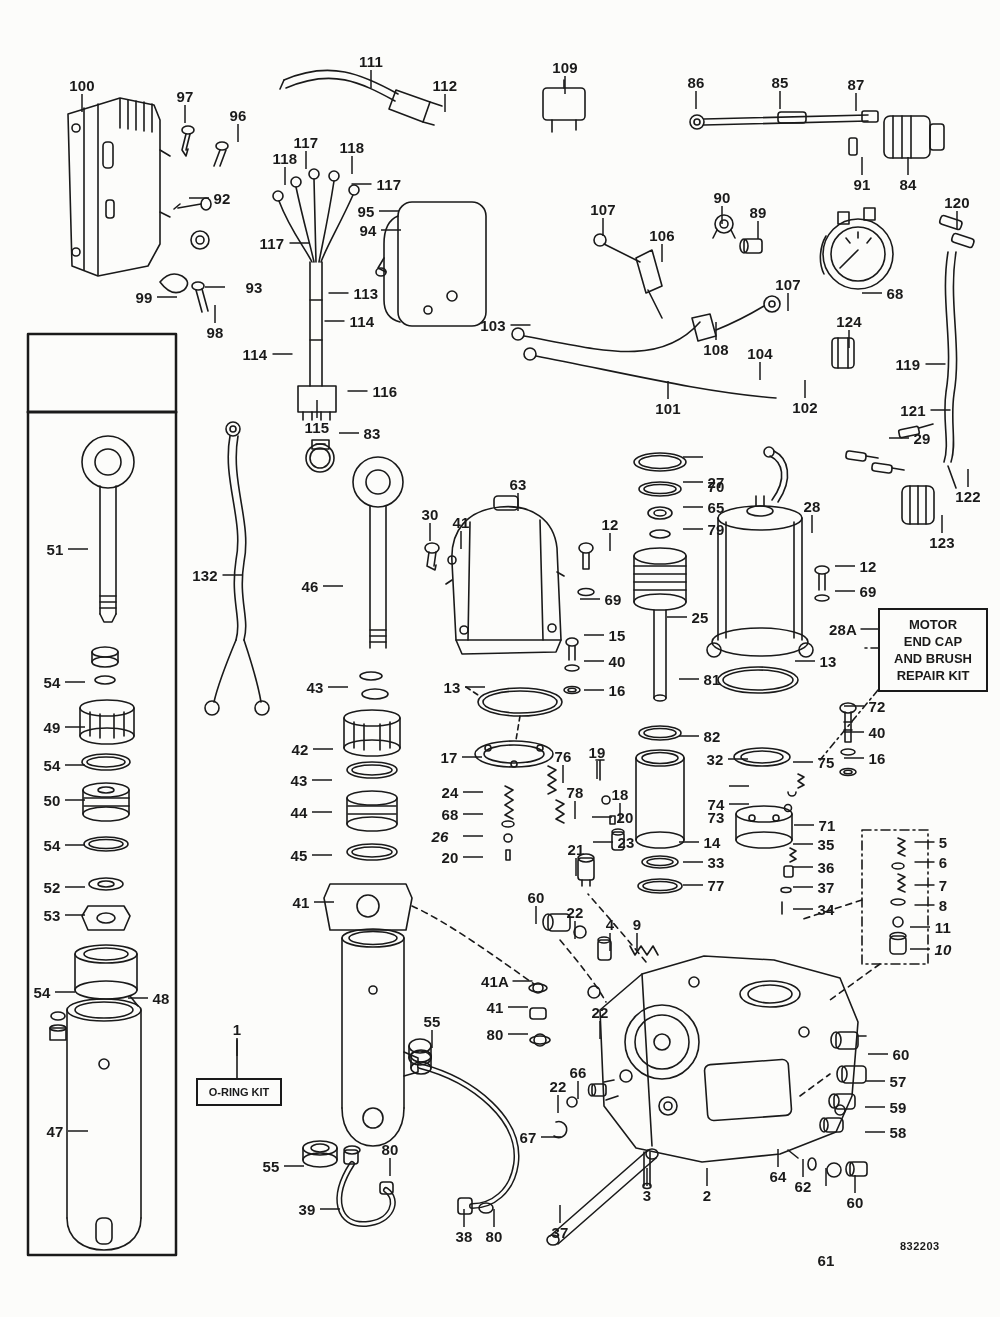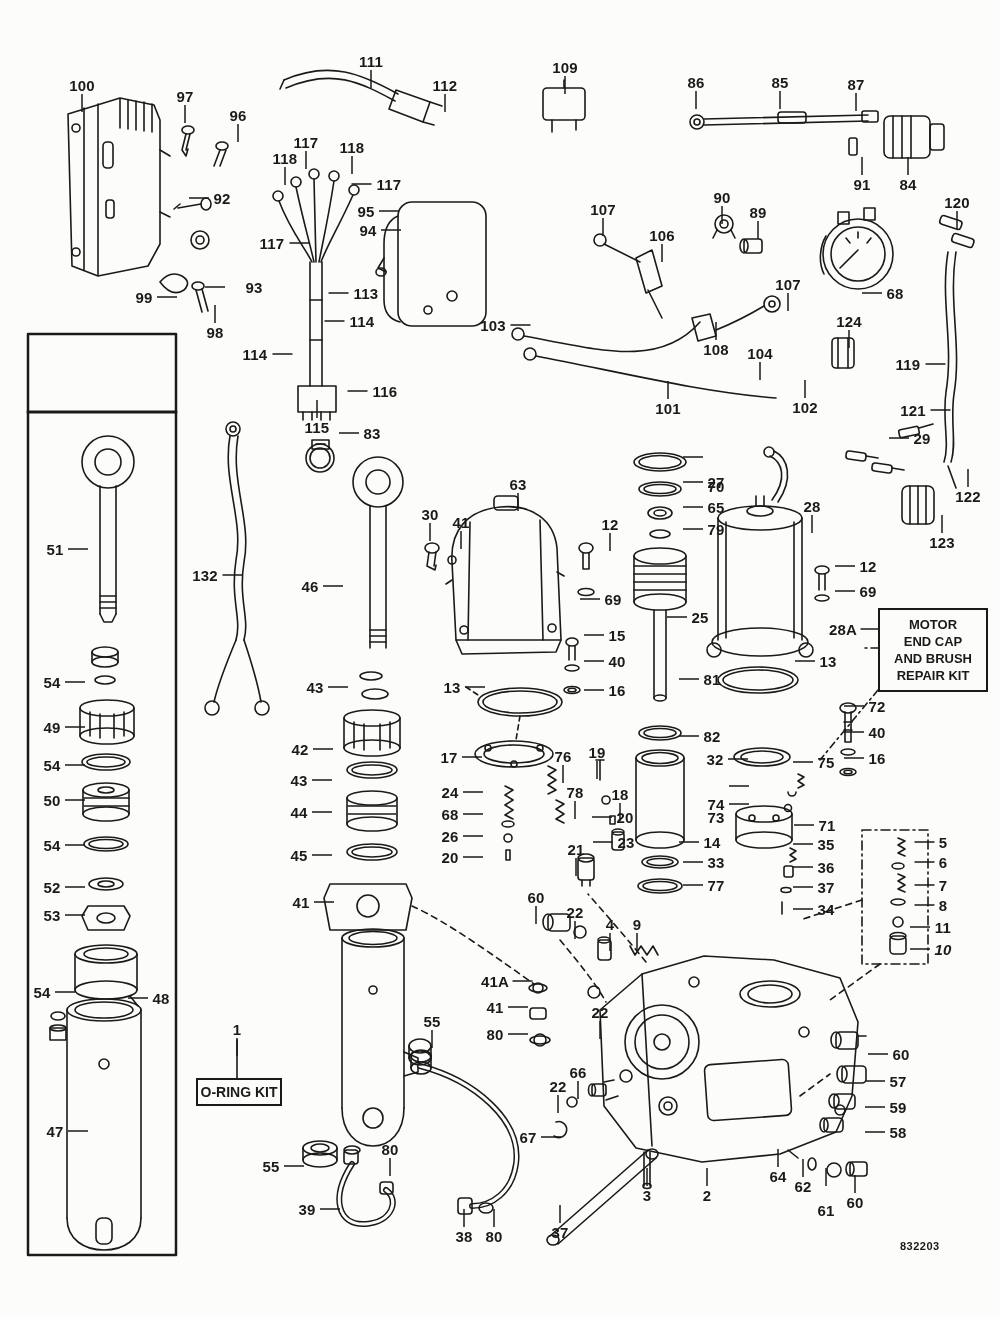--- a/index.html
+++ b/index.html
@@ -9,21 +9,21 @@
   #leader-svg{pointer-events:none;}
   #leader-svg line{stroke:#1a1a1a;stroke-width:1.5;}
   #callout-layer{position:absolute;left:0;top:0;width:100%;height:100%;}
   .callout{position:absolute;transform:translate(-50%,-50%);font-weight:bold;
            font-size:15px;white-space:nowrap;letter-spacing:.2px;}
   .kit-text{position:absolute;text-align:center;font-weight:bold;}
   .showa-box{left:30px;top:340px;width:144px;height:66px;font-size:14px;line-height:16px;padding-top:4px;}
   .motor-box{left:878px;top:608px;width:110px;height:80px;border:2.5px solid #1a1a1a;
              background:#fcfcfa;font-size:13px;line-height:17px;padding-top:6px;box-sizing:border-box;height:84px;}
   .oring-box{left:196px;top:1078px;width:86px;height:28px;border:2px solid #1a1a1a;
-             background:#fcfcfa;font-size:14px;line-height:25px;box-sizing:border-box;}
+             background:#fcfcfa;font-size:11px;line-height:25px;box-sizing:border-box;}
   .doc-number{position:absolute;left:900px;top:1240px;font-size:11px;font-weight:bold;letter-spacing:.5px;}
 </style>
 </head>
 <body>
 
 <div class="page">
 
 <svg class="art" width="1000" height="1317" viewBox="0 0 1000 1317" aria-hidden="true">
 <g fill="none" stroke="#1a1a1a" stroke-width="1.6" stroke-linecap="round" stroke-linejoin="round">
 
@@ -737,21 +737,21 @@
       <div class="callout" style="left: 563px; top: 756px;">76</div>
       <div class="callout" style="left: 597px; top: 752px;">19</div>
       <div class="callout" style="left: 716px; top: 786px; margin-top: 31px;">73</div>
       <div class="callout" style="left: 716px; top: 804px;">74</div>
       <div class="callout" style="left: 52px; top: 800px;">50</div>
       <div class="callout" style="left: 450px; top: 792px;">24</div>
       <div class="callout" style="left: 575px; top: 792px;">78</div>
       <div class="callout" style="left: 620px; top: 794px;">18</div>
       <div class="callout" style="left: 450px; top: 814px;">68</div>
       <div class="callout" style="left: 827px; top: 825px;">71</div>
-      <div class="callout" style="left: 450px; top: 836px;">26</div>
+      <div class="callout" style="left: 440px; top: 836px; font-style: italic;">26</div>
       <div class="callout" style="left: 450px; top: 857px;">20</div>
       <div class="callout" style="left: 625px; top: 817px;">20</div>
       <div class="callout" style="left: 626px; top: 842px;">23</div>
       <div class="callout" style="left: 52px; top: 845px;">54</div>
       <div class="callout" style="left: 299px; top: 855px;">45</div>
       <div class="callout" style="left: 576px; top: 849px;">21</div>
       <div class="callout" style="left: 712px; top: 842px;">14</div>
       <div class="callout" style="left: 716px; top: 862px;">33</div>
       <div class="callout" style="left: 716px; top: 885px;">77</div>
       <div class="callout" style="left: 826px; top: 844px;">35</div>
@@ -794,21 +794,21 @@
       <div class="callout" style="left: 271px; top: 1166px;">55</div>
       <div class="callout" style="left: 390px; top: 1149px;">80</div>
       <div class="callout" style="left: 307px; top: 1209px;">39</div>
       <div class="callout" style="left: 464px; top: 1236px;">38</div>
       <div class="callout" style="left: 494px; top: 1236px;">80</div>
       <div class="callout" style="left: 560px; top: 1232px;">37</div>
       <div class="callout" style="left: 647px; top: 1195px;">3</div>
       <div class="callout" style="left: 707px; top: 1195px;">2</div>
       <div class="callout" style="left: 778px; top: 1176px;">64</div>
       <div class="callout" style="left: 803px; top: 1186px;">62</div>
-      <div class="callout" style="left: 826px; top: 1210px;">61</div>
+      <div class="callout" style="left: 826px; top: 1260px;">61</div>
       <div class="callout" style="left: 855px; top: 1202px;">60</div>
     </div>
 
 
 <div class="kit-text motor-box">
   <div>MOTOR</div>
   <div>END CAP</div>
   <div>AND BRUSH</div>
   <div>REPAIR KIT</div>
 </div>

